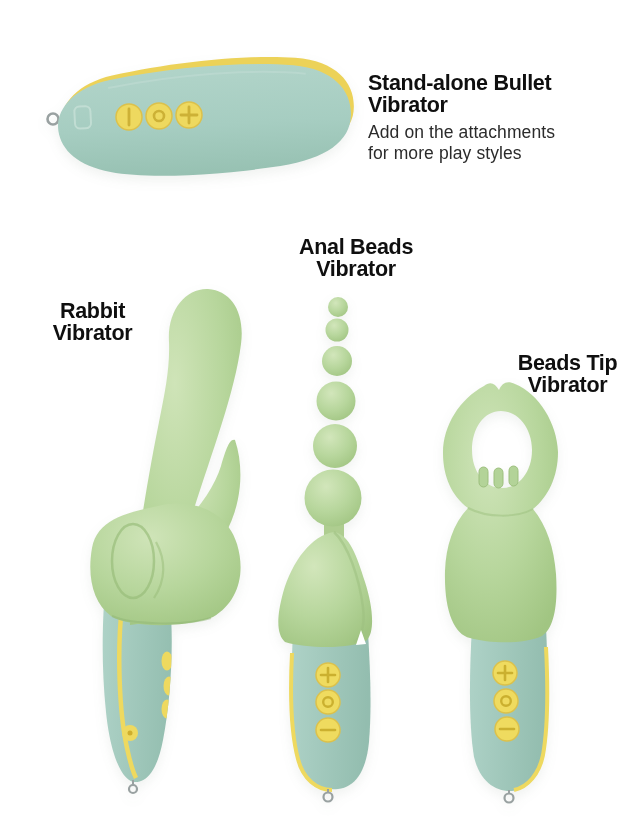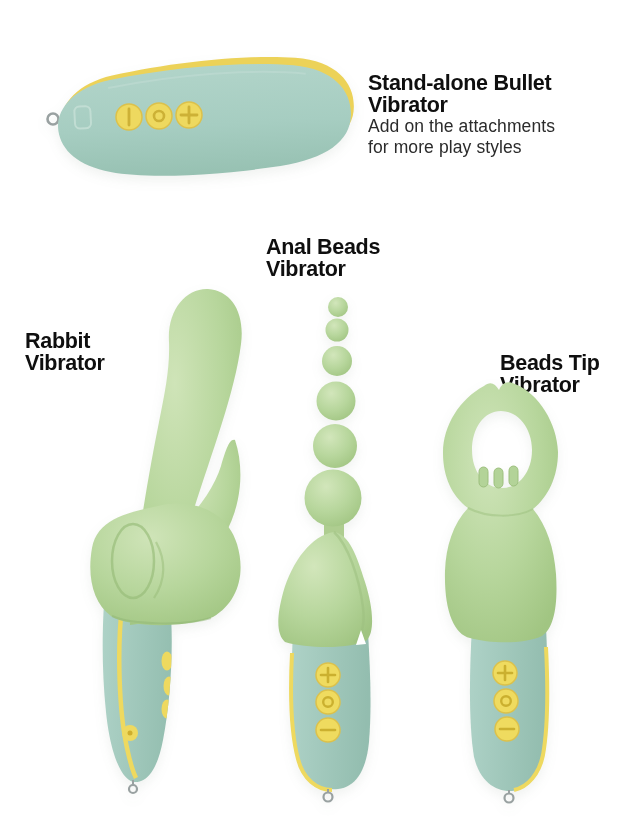--- a/index.html
+++ b/index.html
@@ -5,21 +5,21 @@
   html,body{margin:0;padding:0;background:#ffffff;}
   .stage{
     position:relative;width:640px;height:829px;background:#ffffff;overflow:hidden;
     font-family:"Liberation Sans",sans-serif;
   }
   .abs{position:absolute;}
   .title{
     font-weight:800;font-size:21.5px;line-height:1.04;letter-spacing:-0.3px;
     color:#0f0f0f;
   }
-  .title.centered{text-align:left;}
+  .title.centered{text-align:center;}
   .desc{
     font-weight:400;font-size:17.5px;line-height:1.18;color:#2b2b2b;letter-spacing:0.1px;
   }
   svg.device{filter:drop-shadow(0 5px 6px rgba(70,90,70,0.08));}
 </style>
 </head>
 <body>
 
 <div class="stage">
 
@@ -47,23 +47,23 @@
       <line x1="89" y1="56" x2="89" y2="72" stroke="#cdb136" stroke-width="2.8" stroke-linecap="round"></line>
       <circle cx="119" cy="63" r="13" fill="#eed95f" stroke="#dcc14b" stroke-width="1.5"></circle>
       <circle cx="119" cy="63" r="5" fill="none" stroke="#cdb136" stroke-width="2.6"></circle>
       <circle cx="149" cy="62" r="13" fill="#eed95f" stroke="#dcc14b" stroke-width="1.5"></circle>
       <line x1="141" y1="62" x2="157" y2="62" stroke="#cdb136" stroke-width="2.8" stroke-linecap="round"></line>
       <line x1="149" y1="54" x2="149" y2="70" stroke="#cdb136" stroke-width="2.8" stroke-linecap="round"></line>
     </g>
   </svg>
 
   <div class="abs title" style="left:368px;top:72px;width:235px;">Stand-alone Bullet Vibrator</div>
-  <div class="abs desc" style="left:368px;top:116px;width:195px;">Add on the attachments for more play styles</div>
+  <div class="abs desc" style="left:368px;top:122px;width:195px;">Add on the attachments for more play styles</div>
 
-  <div class="abs title centered" style="left:25px;top:300px;width:135px;margin-top:30px;">Rabbit Vibrator</div>
+  <div class="abs title centered" style="left:25px;top:300px;width:135px;">Rabbit Vibrator</div>
 
   <svg class="device abs" style="left:70px;top:280px;" width="230" height="520" viewBox="0 0 230 520">
     <defs>
       <radialGradient id="gGreenR" cx="40%" cy="28%" r="80%">
         <stop offset="0" stop-color="#cfe4b8"></stop>
         <stop offset="0.55" stop-color="#b7d69c"></stop>
         <stop offset="1" stop-color="#a2c683"></stop>
       </radialGradient>
       <linearGradient id="gTealR" x1="0" y1="0" x2="1" y2="0.15">
         <stop offset="0" stop-color="#aed2c7"></stop>

